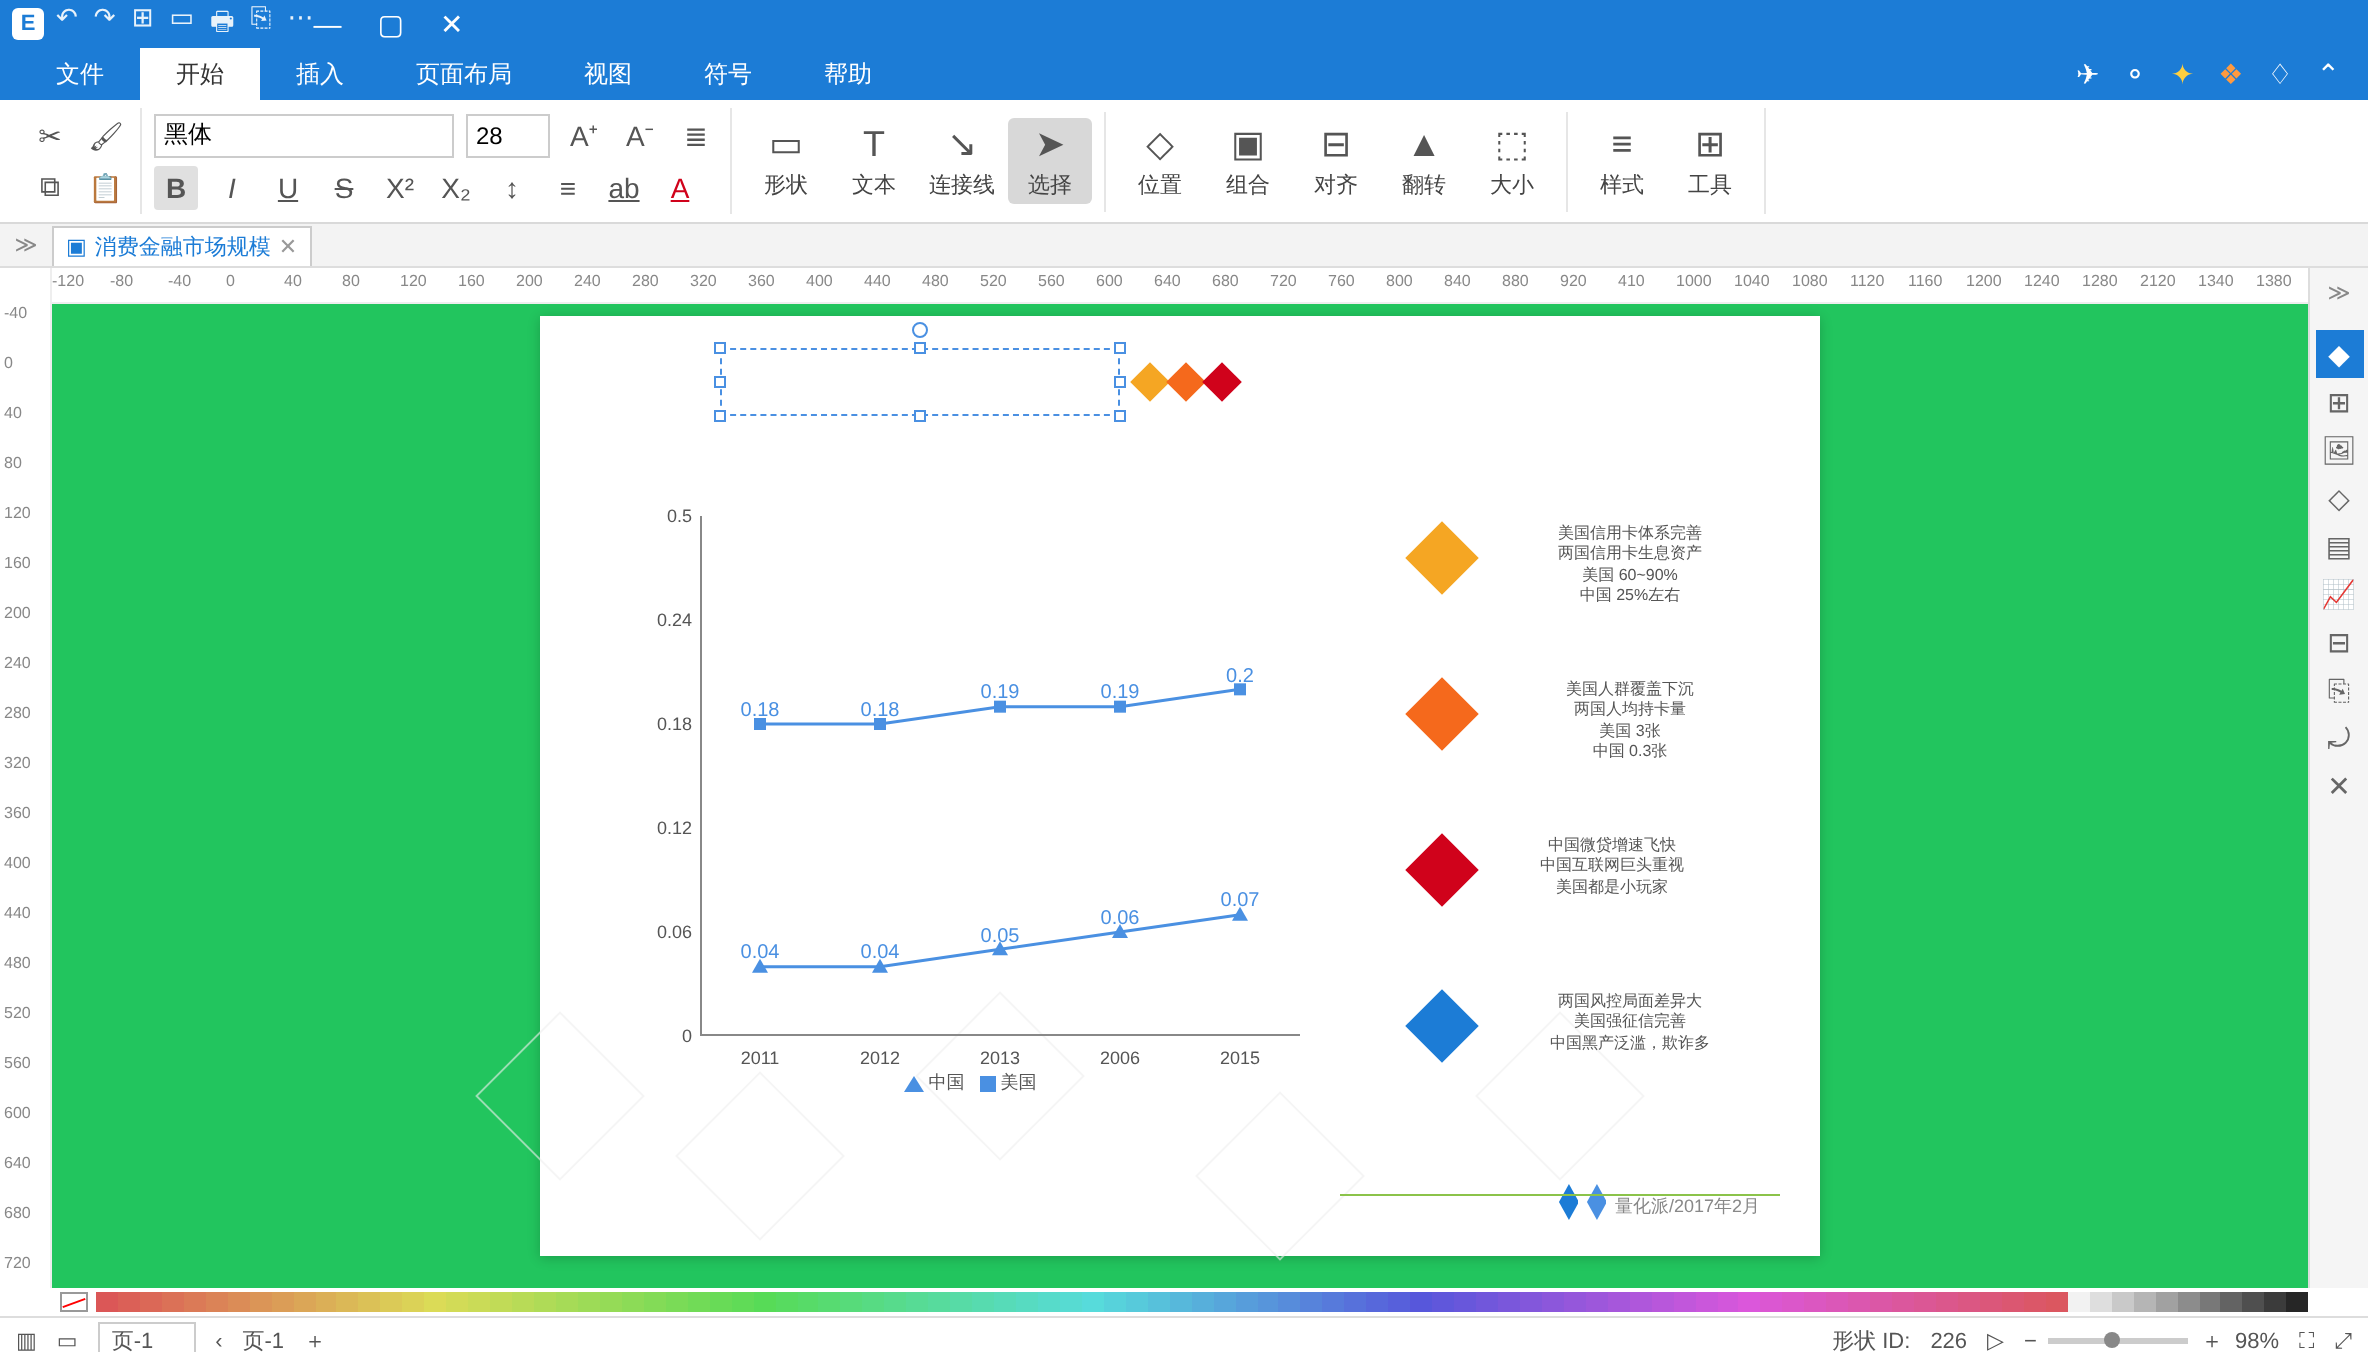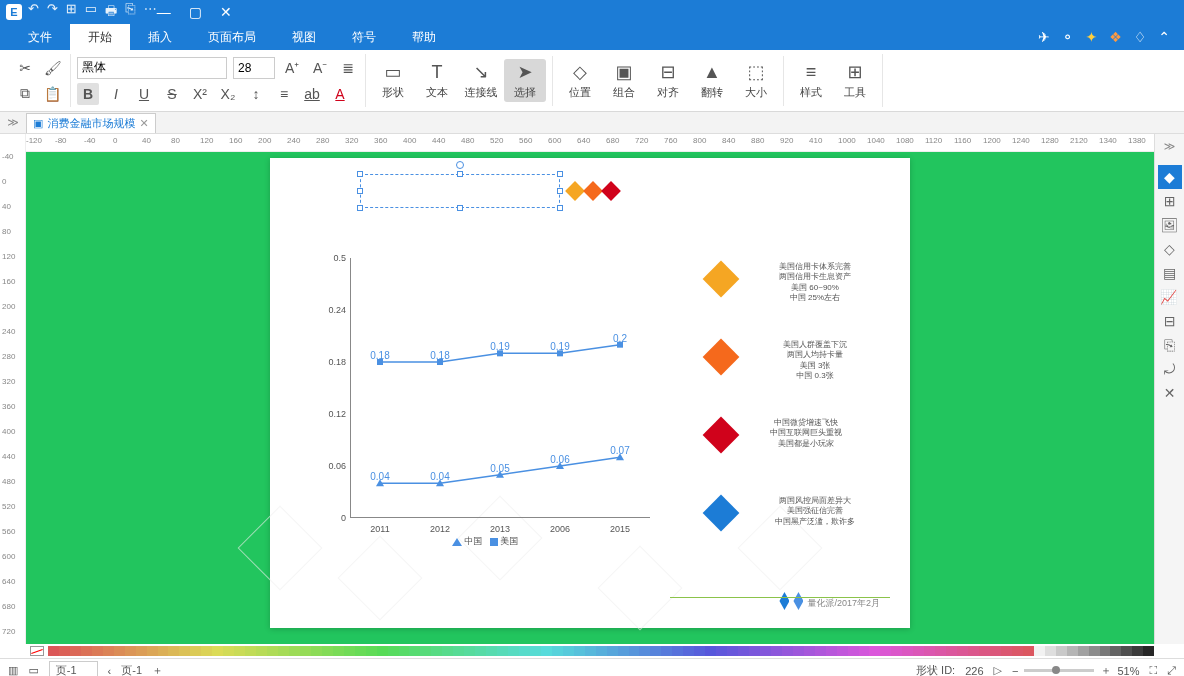--- a/index.html
+++ b/index.html
@@ -513,17 +513,17 @@
   <div class="spacer"></div>
   <span>形状 ID:</span>
   <span>226</span>
   <span>▷</span>
   <div class="zoom">
     <span>−</span>
     <div class="zoomtrack">
         <div class="zoomthumb"></div>
       </div>
     <span>＋</span>
-    <span>51%</span>
+    <span>98%</span>
   </div>
   <span>⛶</span>
   <span>⤢</span>
 </div>
 
 </body></html>

